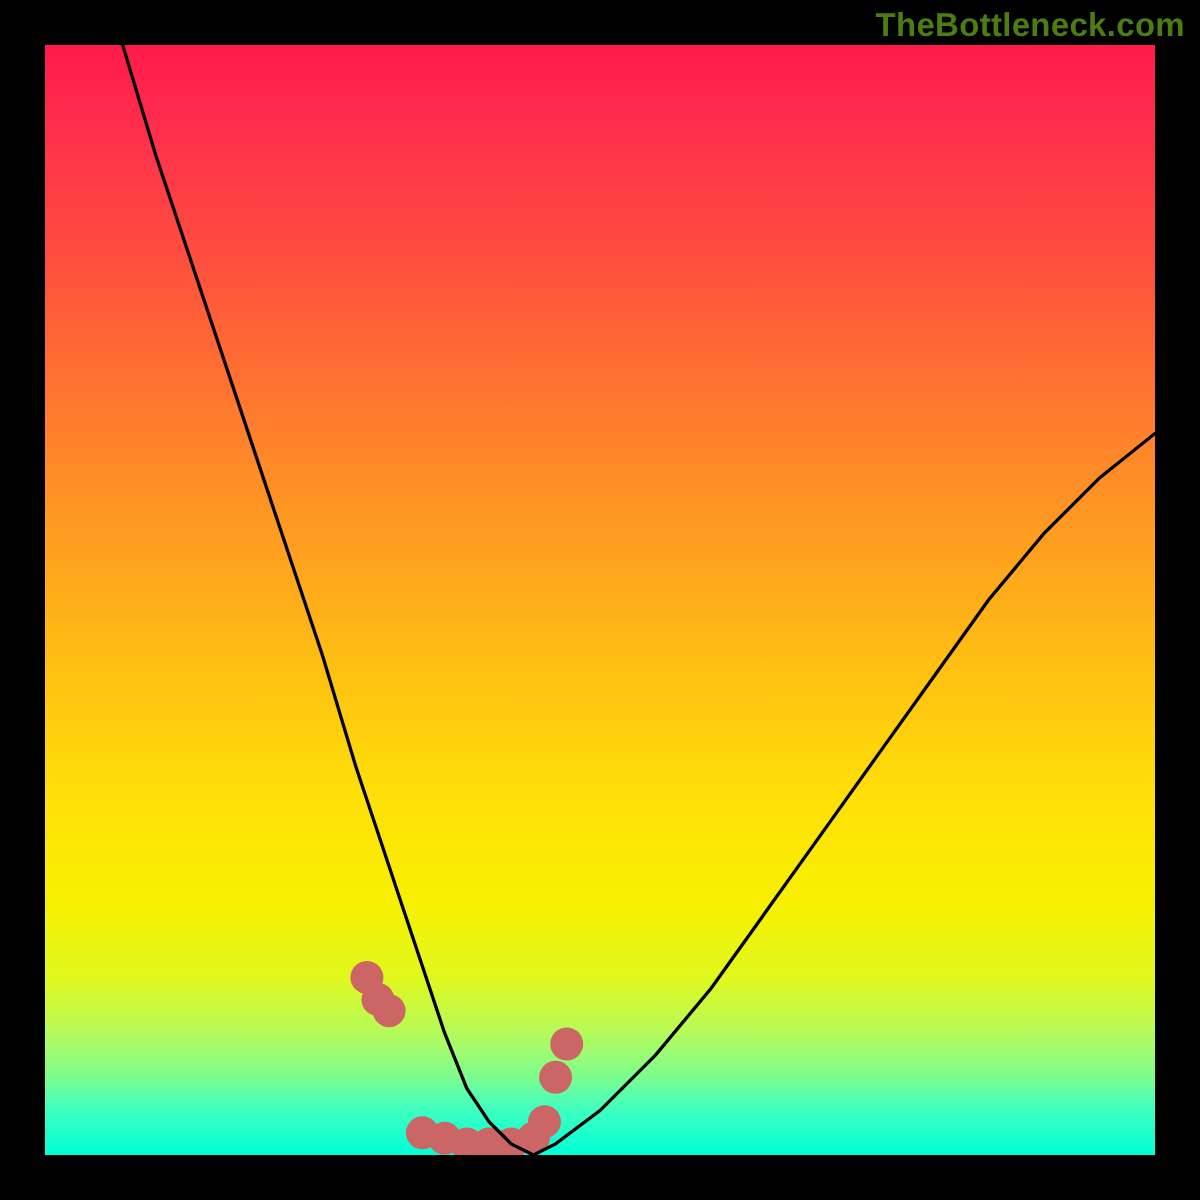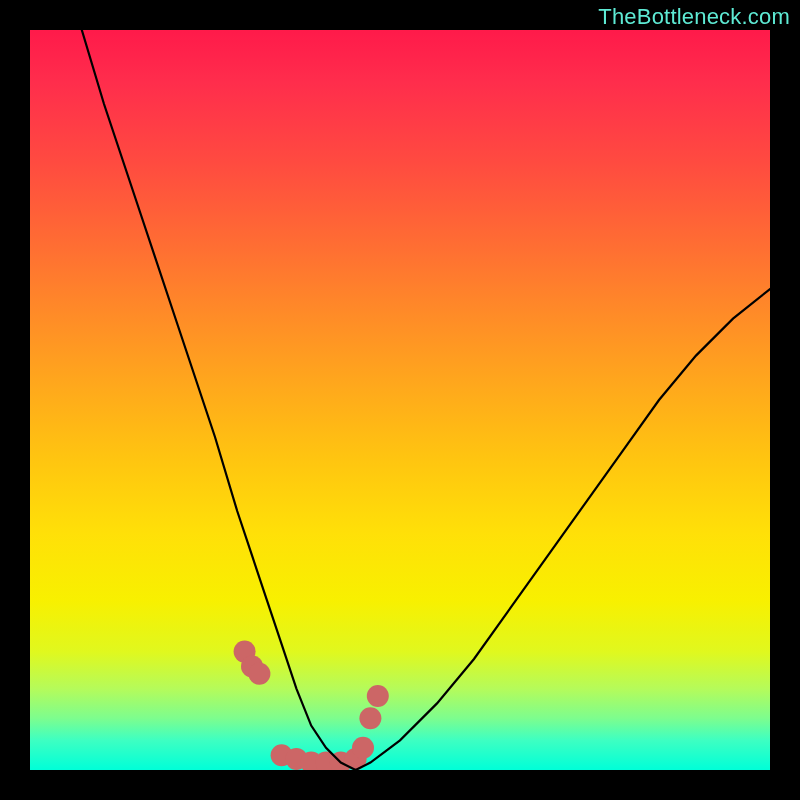--- a/index.html
+++ b/index.html
@@ -37,22 +37,22 @@
       #b5fb5a 89%,
       #7dfd8e 93%,
       #3dffc2 96%,
       #00ffd8 100%);
   }
   .watermark {
     position: absolute;
     top: 4px;
     right: 10px;
     font-size: 22px;
-    font-weight: 400;
-    color: #5eead4;
+    font-weight: 700;
+    color: #4d7c0f;
     letter-spacing: 0.2px;
   }
   svg.curve {
     position: absolute;
     left: 0;
     top: 0;
     width: 740px;
     height: 740px;
   }
 </style>

